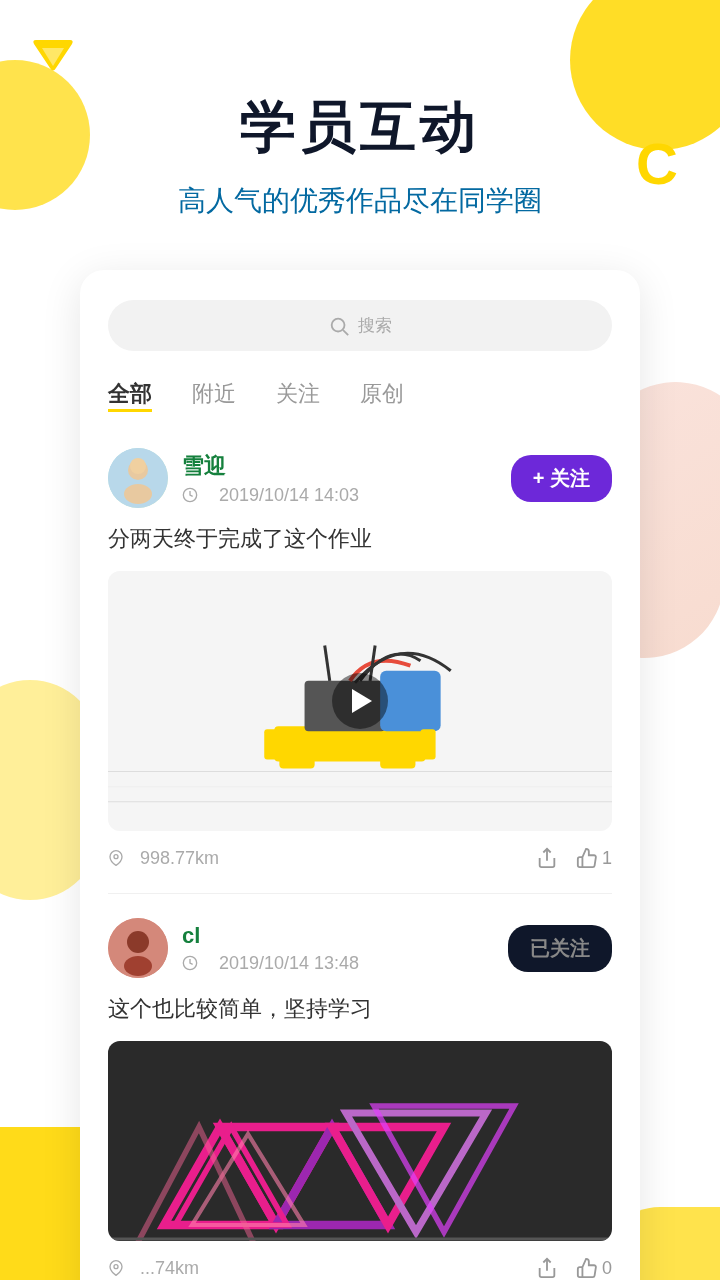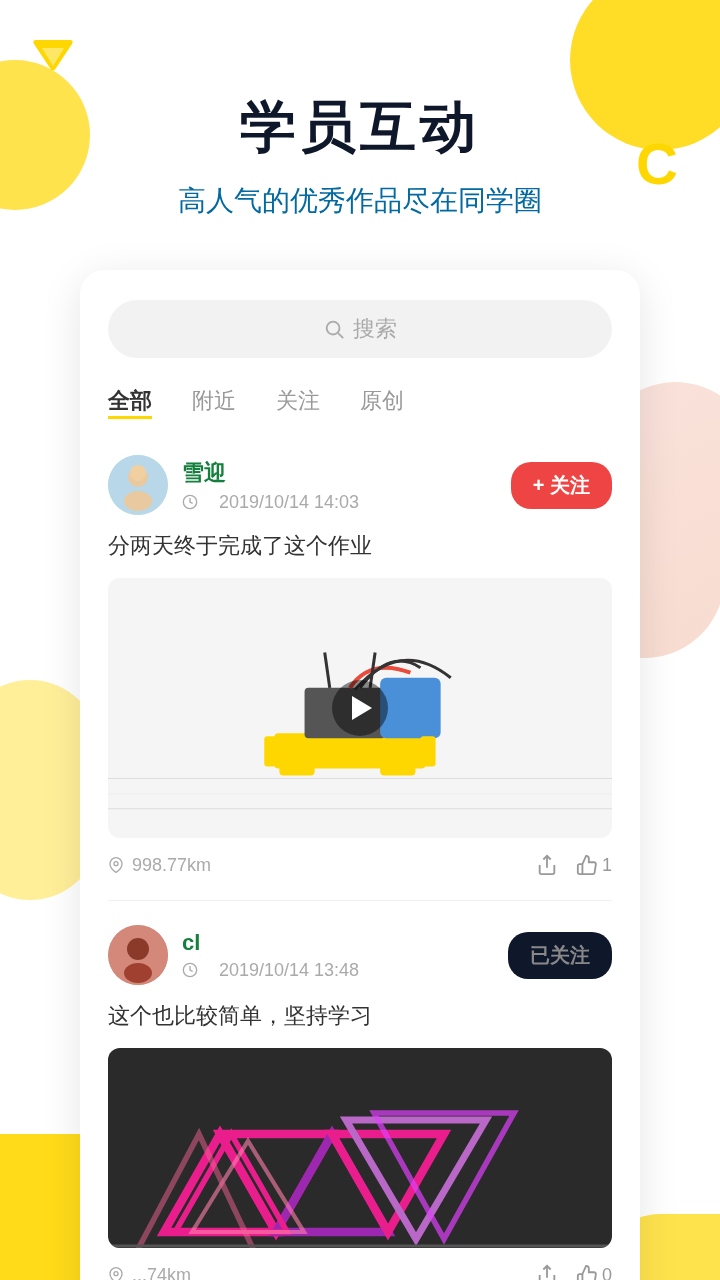--- a/index.html
+++ b/index.html
@@ -134,21 +134,21 @@
       align-items: center;
       justify-content: center;
       gap: 8px;
       margin-bottom: 28px;
     }
     .search-icon-svg {
       width: 22px; height: 22px;
       color: #999;
     }
     .search-placeholder {
-      font-size: 22px;
+      font-size: 17px;
       color: #aaa;
     }
 
     
     .tabs {
       display: flex;
       gap: 40px;
       margin-bottom: 28px;
       padding-bottom: 8px;
     }
@@ -204,21 +204,21 @@
       margin-bottom: 4px;
     }
     .post-time {
       font-size: 18px;
       color: #aaa;
       display: flex;
       align-items: center;
       gap: 21px;
     }
     .follow-btn {
-      background: #ef4444;
+      background: #6d28d9;
       color: #fff;
       border: none;
       border-radius: 20px;
       padding: 10px 22px;
       font-size: 20px;
       font-weight: 600;
       cursor: pointer;
     }
     .follow-btn.followed {
       background: #0f172a;
@@ -264,21 +264,21 @@
     .post-footer {
       display: flex;
       align-items: center;
       justify-content: space-between;
     }
     .post-location {
       font-size: 18px;
       color: #aaa;
       display: flex;
       align-items: center;
-      gap: 8px;
+      gap: 16px;
     }
     .post-actions {
       display: flex;
       align-items: center;
       gap: 18px;
     }
     .action-btn {
       display: flex; align-items: center; gap: 4px;
       font-size: 18px;
       color: #999;

